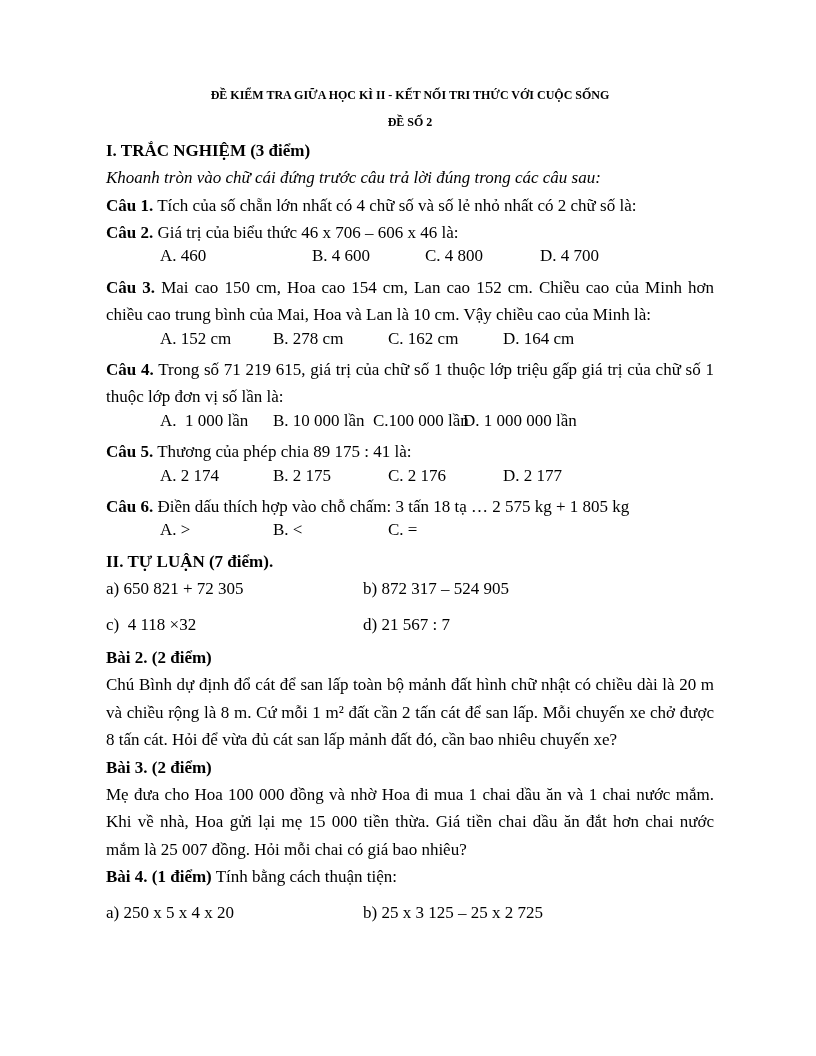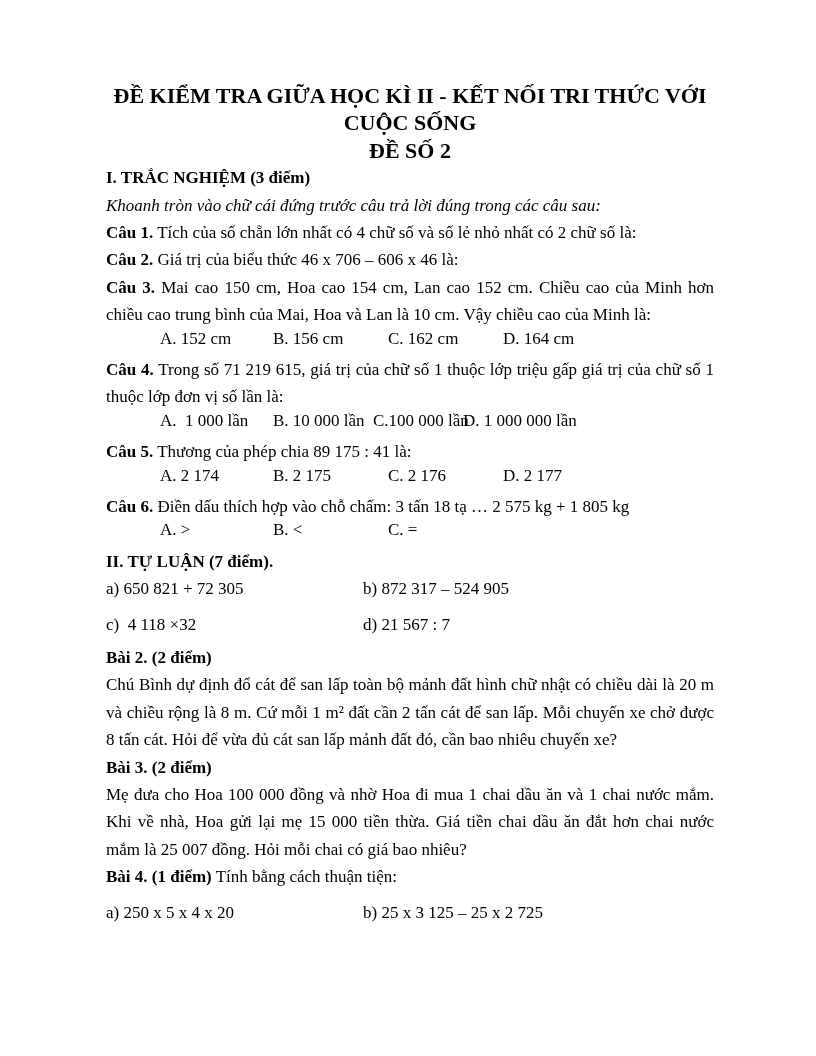--- a/index.html
+++ b/index.html
@@ -13,21 +13,21 @@
     font-size:17px;
     color:#000000;
     overflow:hidden;
   }
   .content {
     position:absolute;
     left:106px; top:82px;
     width:608px;
   }
   p { margin:0; line-height:27.4px; }
-  .title-line { text-align:center; font-weight:bold; font-size:22px; }
+  .title-line { text-align:center; font-weight:bold; font-size:12px; }
   .bold { font-weight:bold; }
   .italic { font-style:italic; }
   .just { text-align:justify; }
   
   .opts { position:relative; height:27.4px; }
   .opts span { position:absolute; top:0; white-space:pre; }
   .c-std .o0 { left:54px; }  .c-std .o1 { left:167px; }
   .c-std .o2 { left:282px; } .c-std .o3 { left:397px; }
   .c-q2 .o0 { left:54px; }   .c-q2 .o1 { left:206px; }
   .c-q2 .o2 { left:319px; }  .c-q2 .o3 { left:434px; }
@@ -51,25 +51,31 @@
 
     <p class="title-line">ĐỀ KIỂM TRA GIỮA HỌC KÌ II - KẾT NỐI TRI THỨC VỚI CUỘC SỐNG</p>
     <p class="title-line">ĐỀ SỐ 2</p>
 
     <p class="bold">I. TRẮC NGHIỆM (3 điểm)</p>
     <p class="italic">Khoanh tròn vào chữ cái đứng trước câu trả lời đúng trong các câu sau:</p>
 
     <p><b>Câu 1.</b> <span>Tích của số chẵn lớn nhất có 4 chữ số và số lẻ nhỏ nhất có 2 chữ số là:</span></p>
 
     <p><b>Câu 2.</b> <span>Giá trị của biểu thức 46 x 706 – 606 x 46 là:</span></p>
+    <div class="opts c-q2">
+      <span class="o0">A. 460</span>
+      <span class="o1">B. 4 600</span>
+      <span class="o2">C. 4 800</span>
+      <span class="o3">D. 4 700</span>
+    </div>
 
     <p class="just"><b>Câu 3.</b> <span>Mai cao 150 cm, Hoa cao 154 cm, Lan cao 152 cm. Chiều cao của Minh hơn chiều cao trung bình của Mai, Hoa và Lan là 10 cm. Vậy chiều cao của Minh là:</span></p>
     <div class="opts c-std">
       <span class="o0">A. 152 cm</span>
-      <span class="o1">B. 156 cm</span>
+      <span class="o1">B. 278 cm</span>
       <span class="o2">C. 162 cm</span>
       <span class="o3">D. 164 cm</span>
     </div>
 
     <p class="just"><b>Câu 4.</b> <span>Trong số 71 219 615, giá trị của chữ số 1 thuộc lớp triệu gấp giá trị của chữ số 1 thuộc lớp đơn vị số lần là:</span></p>
     <div class="opts c-q4">
       <span class="o0">A.  1 000 lần</span>
       <span class="o1">B. 10 000 lần</span>
       <span class="o2">C.100 000 lần</span>
       <span class="o3">D. 1 000 000 lần</span>

